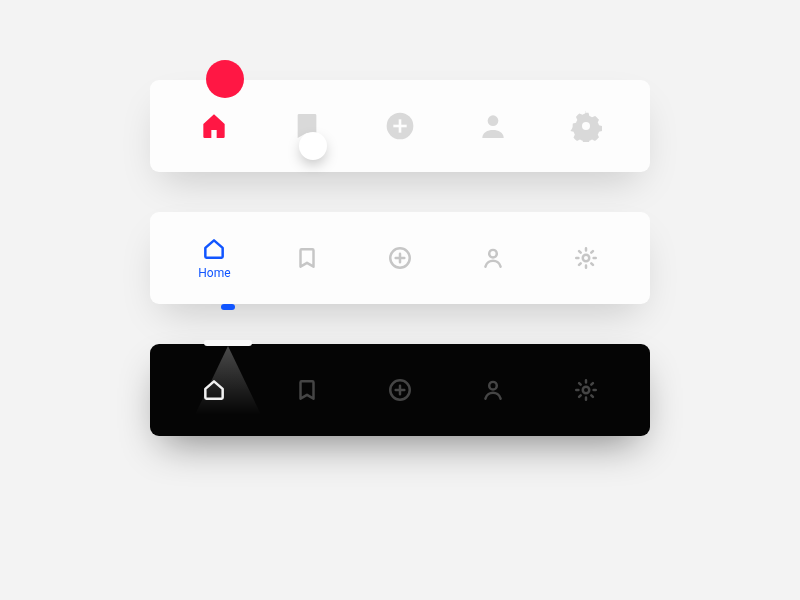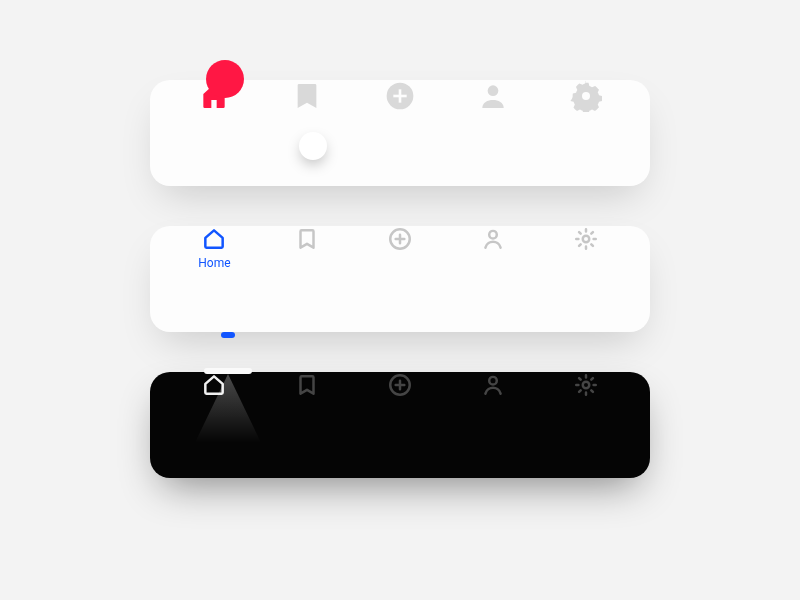--- a/index.html
+++ b/index.html
@@ -10,25 +10,25 @@
     display: flex;
     flex-direction: column;
     align-items: center;
     padding-top: 80px;
     gap: 40px;
   }
 
   
   .bar {
     width: 500px;
-    height: 106px;
-    border-radius: 20px;
+    height: 92px;
+    border-radius: 9px;
     position: relative;
     display: flex;
-    align-items: flex-start;
+    align-items: center;
     justify-content: space-around;
     padding: 0 18px;
   }
   .bar.light {
     background: #fdfdfd;
     box-shadow: 0 18px 40px -12px rgba(0,0,0,0.18);
   }
   .bar.dark {
     background: #050505;
     box-shadow: 0 18px 40px -12px rgba(0,0,0,0.45);

